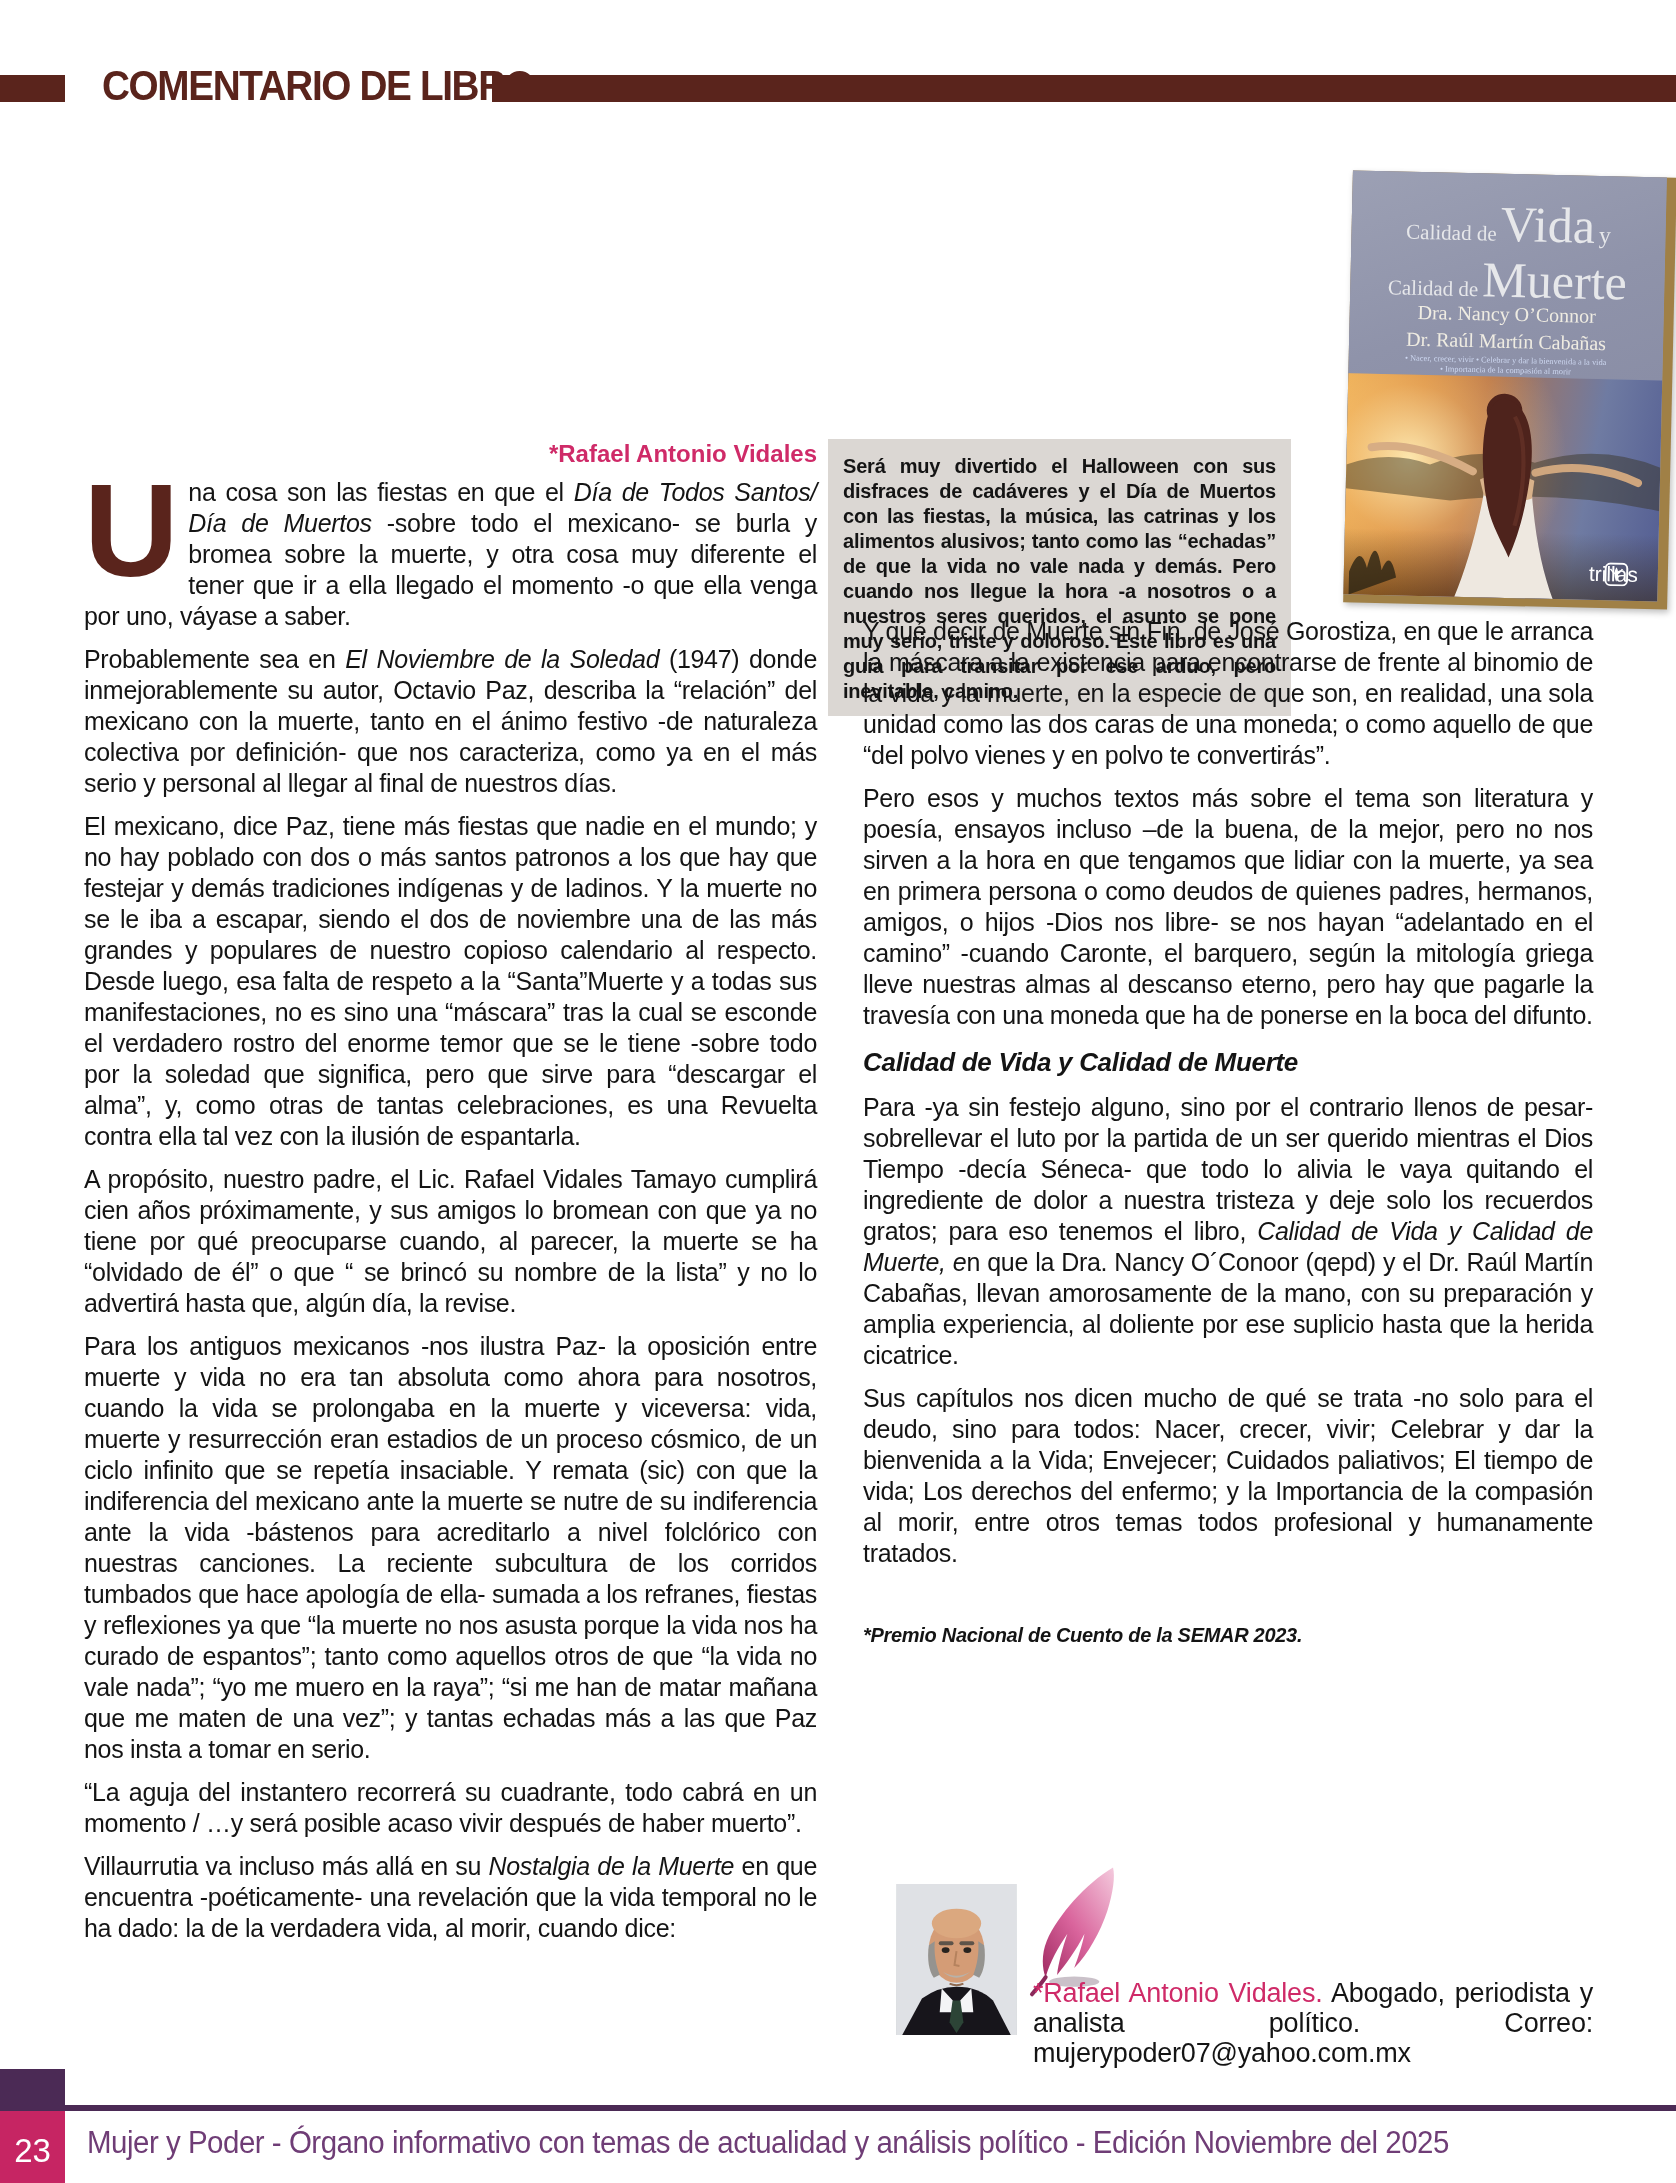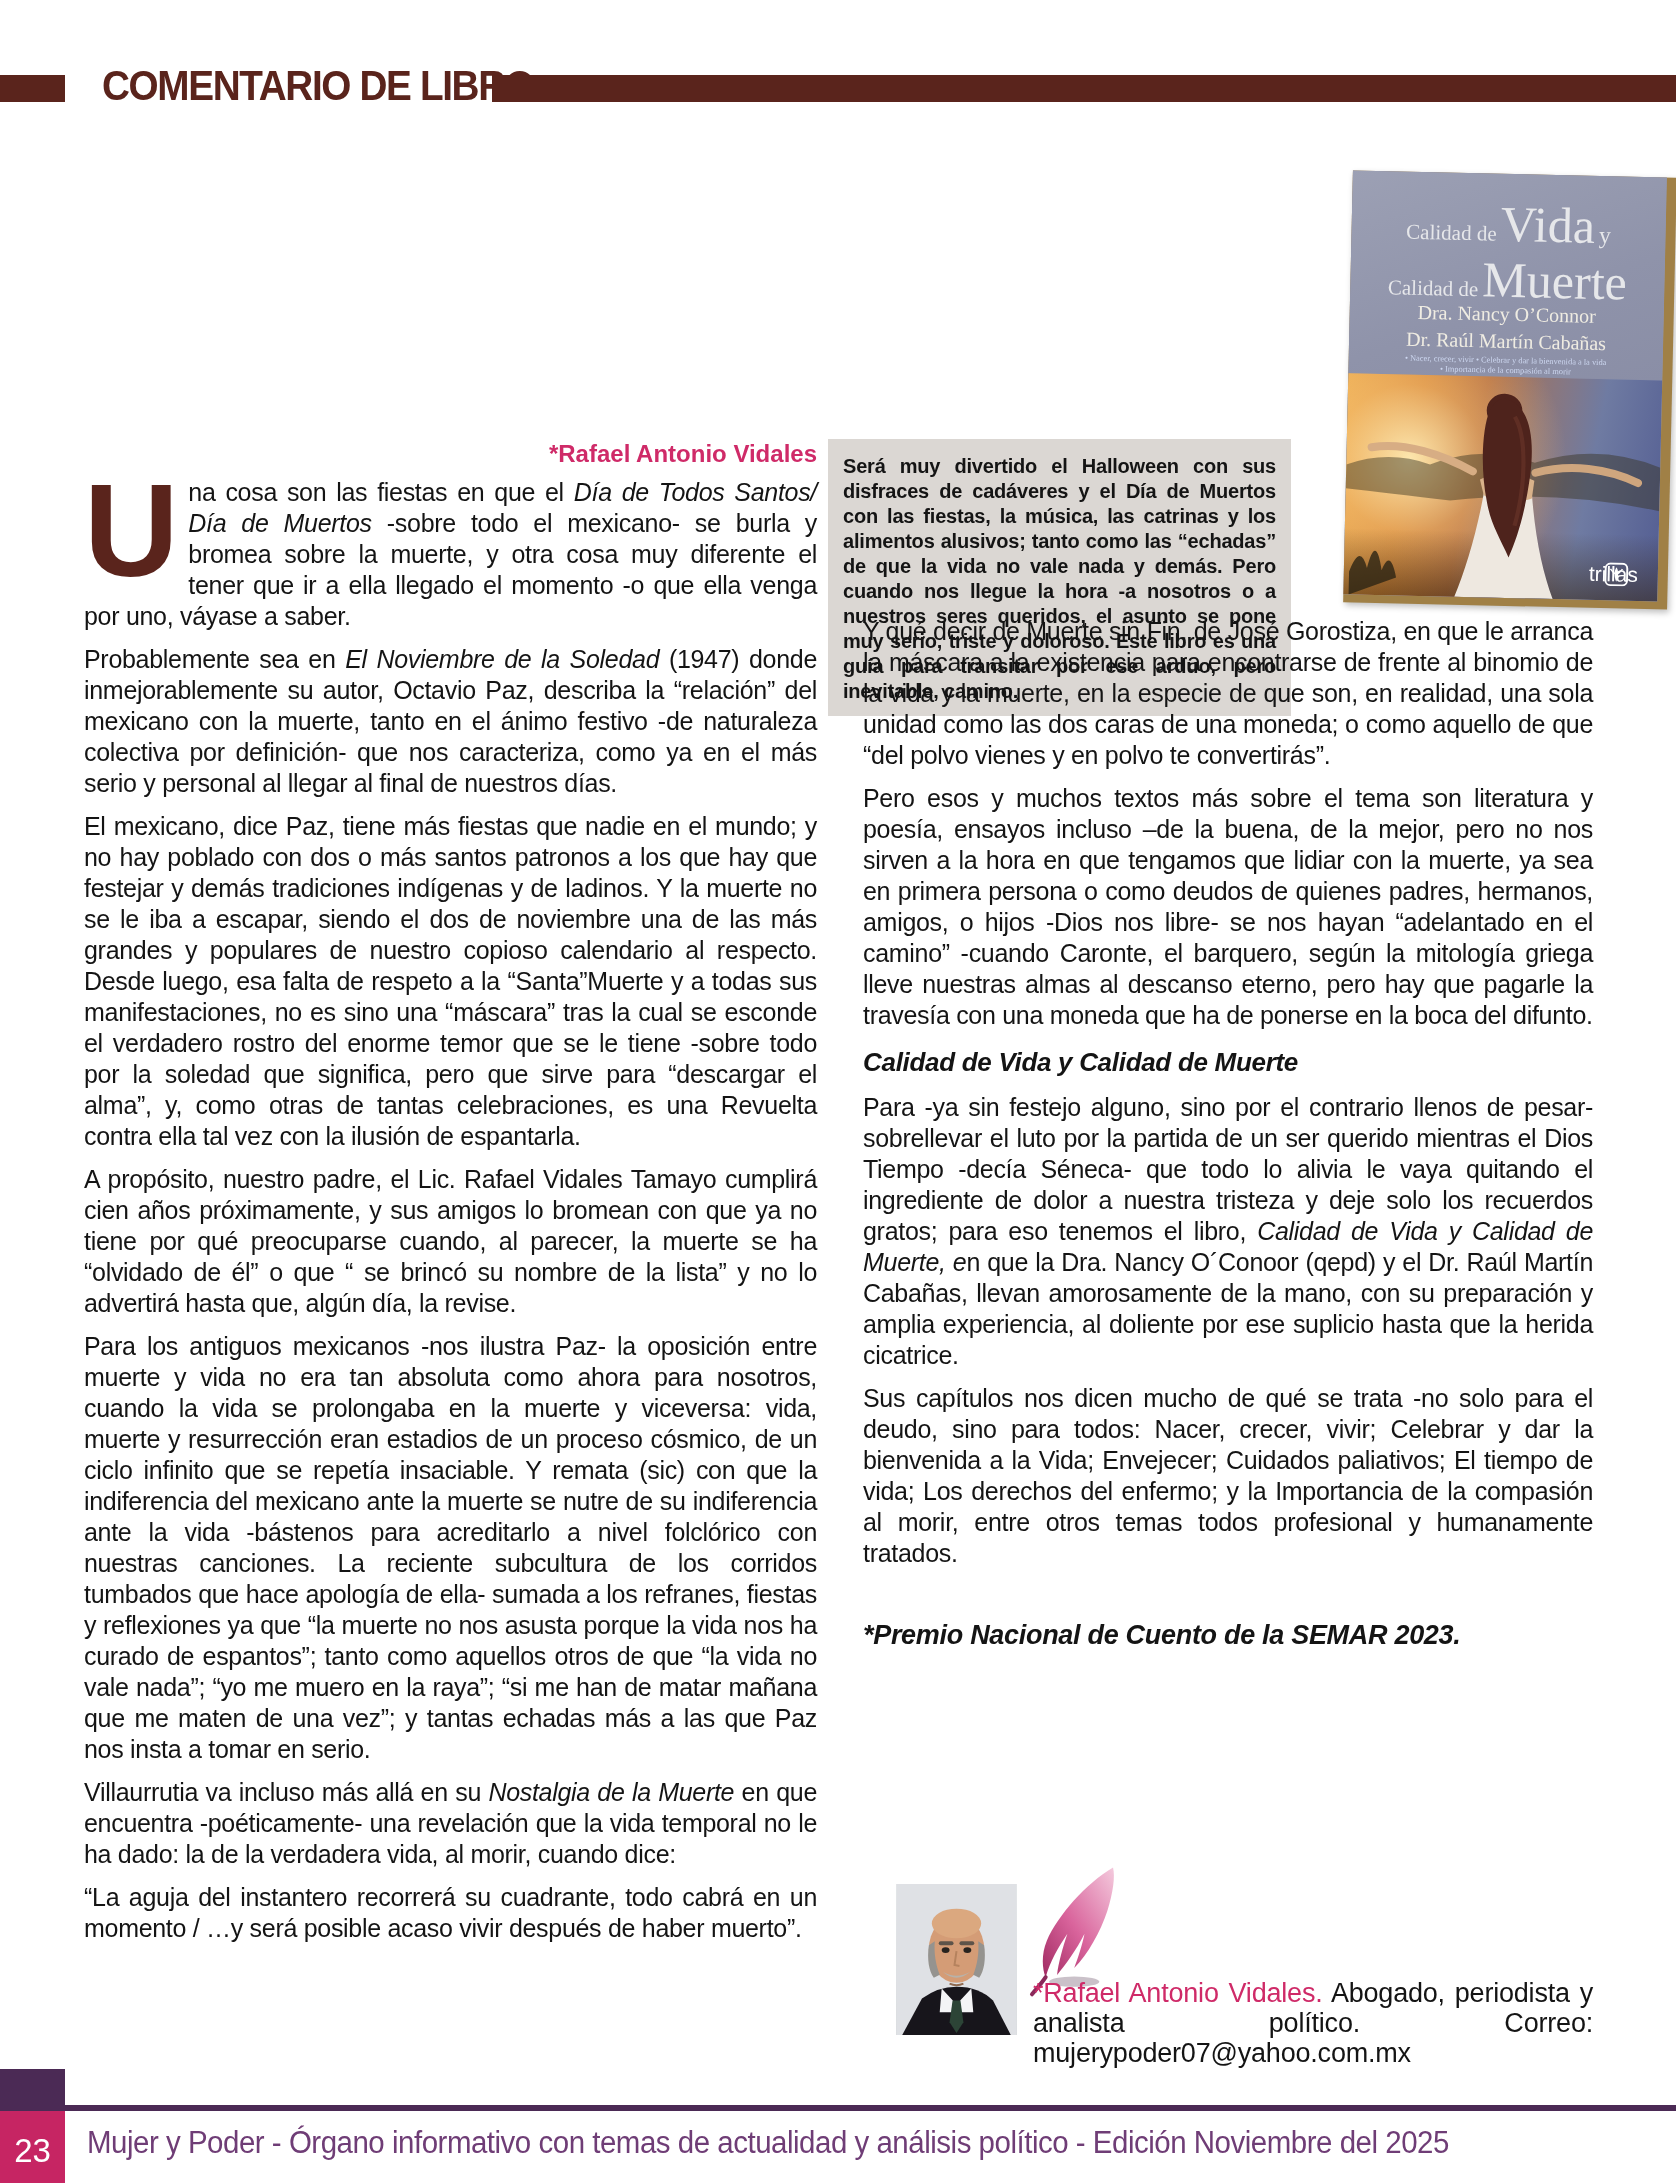--- a/index.html
+++ b/index.html
@@ -40,21 +40,21 @@
   .col p{margin:0 0 12px 0;}
   .col-left{left:84px;top:477px;width:733px;}
   .col-right{left:863px;top:616px;width:730px;}
   .dropcap{
     float:left;font-size:131px;line-height:99px;padding:4px 10px 0 0;
     color:var(--maroon);font-weight:bold;font-family:"Liberation Sans",sans-serif;
   }
   .seg-i{font-style:italic;}
   .seg-pink{color:var(--pink);}
   .subhead{font-weight:bold;font-style:italic;font-size:26px;margin:16px 0 14px 0 !important;text-align:left;}
-  .premio{font-weight:bold;font-style:italic;font-size:27px;margin-top:51px !important;text-align:left;}
+  .premio{font-weight:bold;font-style:italic;font-size:20px;margin-top:51px !important;text-align:left;}
   
   .info-box{
     position:absolute;left:828px;top:439px;width:463px;min-height:156px;box-sizing:border-box;
     background:var(--box-bg);padding:15px 15px 12px 15px;
     font-size:20px;font-weight:bold;line-height:25px;text-align:justify;letter-spacing:-0.2px;
   }
   
   .book-wrap{
     position:absolute;left:1348px;top:174px;width:324px;height:432px;
     transform:rotate(1.3deg);background:#a08046;box-shadow:2px 3px 6px rgba(0,0,0,.25);
@@ -168,22 +168,22 @@
   </div>
 
   <div class="col col-left">
     <p>
       <span class="dropcap">U</span><span><span>na cosa son las fiestas en que el </span><span class="seg-i">Día de Todos Santos/ Día de Muertos</span><span> -sobre todo el mexicano- se burla y bromea sobre la muerte, y otra cosa muy diferente el tener que ir a  ella llegado el momento -o que ella venga por uno, váyase a saber.</span></span>
     </p>
     <p><span>Probablemente sea en </span><span class="seg-i">El Noviembre de la Soledad</span><span> (1947) donde inmejorablemente su autor, Octavio Paz, describa la “relación” del mexicano con la muerte, tanto en el ánimo festivo -de naturaleza colectiva por definición- que nos caracteriza, como ya en el más serio y personal al llegar al final de nuestros días.</span></p>
     <p><span>El mexicano, dice Paz, tiene más fiestas que nadie en el mundo; y  no hay poblado con dos o más santos patronos a los que hay que festejar y demás tradiciones indígenas y de ladinos.  Y la muerte no se le iba a escapar, siendo el dos  de noviembre una de las más grandes y populares de nuestro  copioso calendario al respecto. Desde luego, esa falta de respeto a la “Santa”Muerte y a todas sus manifestaciones,  no es sino una “máscara”  tras la cual se esconde el verdadero rostro del enorme temor que se le tiene -sobre todo por la soledad que significa,  pero que sirve para “descargar el alma”, y, como otras de tantas celebraciones, es una Revuelta contra ella tal vez con la ilusión de espantarla.</span></p>
     <p><span>A propósito, nuestro padre, el Lic. Rafael Vidales Tamayo cumplirá  cien años próximamente, y sus amigos lo bromean con que ya no tiene por qué preocuparse cuando, al parecer, la muerte se ha “olvidado de él” o  que “ se brincó su nombre de la lista” y no lo advertirá hasta que, algún día, la revise.</span></p>
     <p><span>Para los antiguos mexicanos -nos ilustra Paz- la oposición entre muerte y vida no era tan absoluta como ahora para nosotros, cuando la vida se prolongaba en la muerte y viceversa: vida, muerte y resurrección eran estadios de un proceso cósmico, de un ciclo infinito que se repetía insaciable. Y remata (sic) con que la indiferencia del mexicano ante la muerte se nutre de su indiferencia ante la vida -bástenos para acreditarlo a nivel folclórico con nuestras canciones. La reciente subcultura de los corridos tumbados que hace apología de ella- sumada a los  refranes, fiestas y reflexiones  ya que “la muerte no nos asusta porque la vida  nos ha curado de espantos”; tanto como aquellos otros de que “la vida no vale nada”; “yo me muero en la raya”; “si me han de matar mañana que me maten de una vez”; y tantas echadas más a las que Paz nos insta a tomar en serio.</span></p>
+    <p><span>“La aguja del instantero recorrerá su cuadrante, todo cabrá en un momento / …y será posible acaso vivir después de haber muerto”.</span></p>
     <p><span>Villaurrutia va incluso más allá en su </span><span class="seg-i">Nostalgia de la Muerte</span><span> en que encuentra -poéticamente- una revelación que la vida temporal no le ha dado: la de la verdadera vida, al morir, cuando dice:</span></p>
-    <p><span>“La aguja del instantero recorrerá su cuadrante, todo cabrá en un momento / …y será posible acaso vivir después de haber muerto”.</span></p>
   </div>
 
   <div class="col col-right">
     <p><span>Y qué decir de Muerte sin Fin, de José Gorostiza, en que le arranca la máscara  a la existencia para encontrarse de frente al binomio de la vida y la muerte, en la especie de que son, en realidad, una sola unidad como las dos caras de una moneda; o como aquello de que   “del polvo vienes   y en polvo te convertirás”.</span></p>
     <p><span>Pero esos y muchos textos más  sobre el tema  son literatura y poesía, ensayos incluso  –de la buena, de la mejor, pero no nos sirven a la hora en que tengamos que lidiar con la muerte, ya sea en primera persona o como deudos de quienes  padres, hermanos, amigos, o hijos -Dios nos libre- se nos hayan “adelantado en el camino” -cuando Caronte, el barquero, según la mitología griega lleve nuestras almas al descanso eterno, pero hay que pagarle la travesía con una moneda que ha de ponerse en la boca del difunto.</span></p>
     <p class="subhead">Calidad de Vida y Calidad de Muerte</p>
     <p><span>Para -ya sin  festejo alguno, sino por el contrario llenos de pesar- sobrellevar el luto por la partida de un ser querido mientras el Dios Tiempo -decía Séneca- que todo lo alivia le vaya quitando el ingrediente de dolor a nuestra tristeza y deje solo los recuerdos gratos; para eso tenemos el libro, </span><span class="seg-i">Calidad de Vida y Calidad de Muerte, e</span><span>n que la Dra. Nancy O´Conoor (qepd)  y el Dr. Raúl Martín Cabañas,  llevan  amorosamente de la mano, con su preparación y amplia experiencia, al doliente por ese suplicio hasta que la herida cicatrice.</span></p>
     <p><span>Sus capítulos nos dicen mucho de qué se trata -no solo para el deudo, sino para todos: Nacer, crecer, vivir; Celebrar  y dar la bienvenida a la Vida; Envejecer; Cuidados paliativos; El tiempo de vida; Los derechos del enfermo;  y la Importancia de la compasión al morir, entre otros temas todos profesional y humanamente tratados.</span></p>
     <p class="premio">*Premio Nacional de Cuento de la SEMAR 2023.</p>
   </div>

